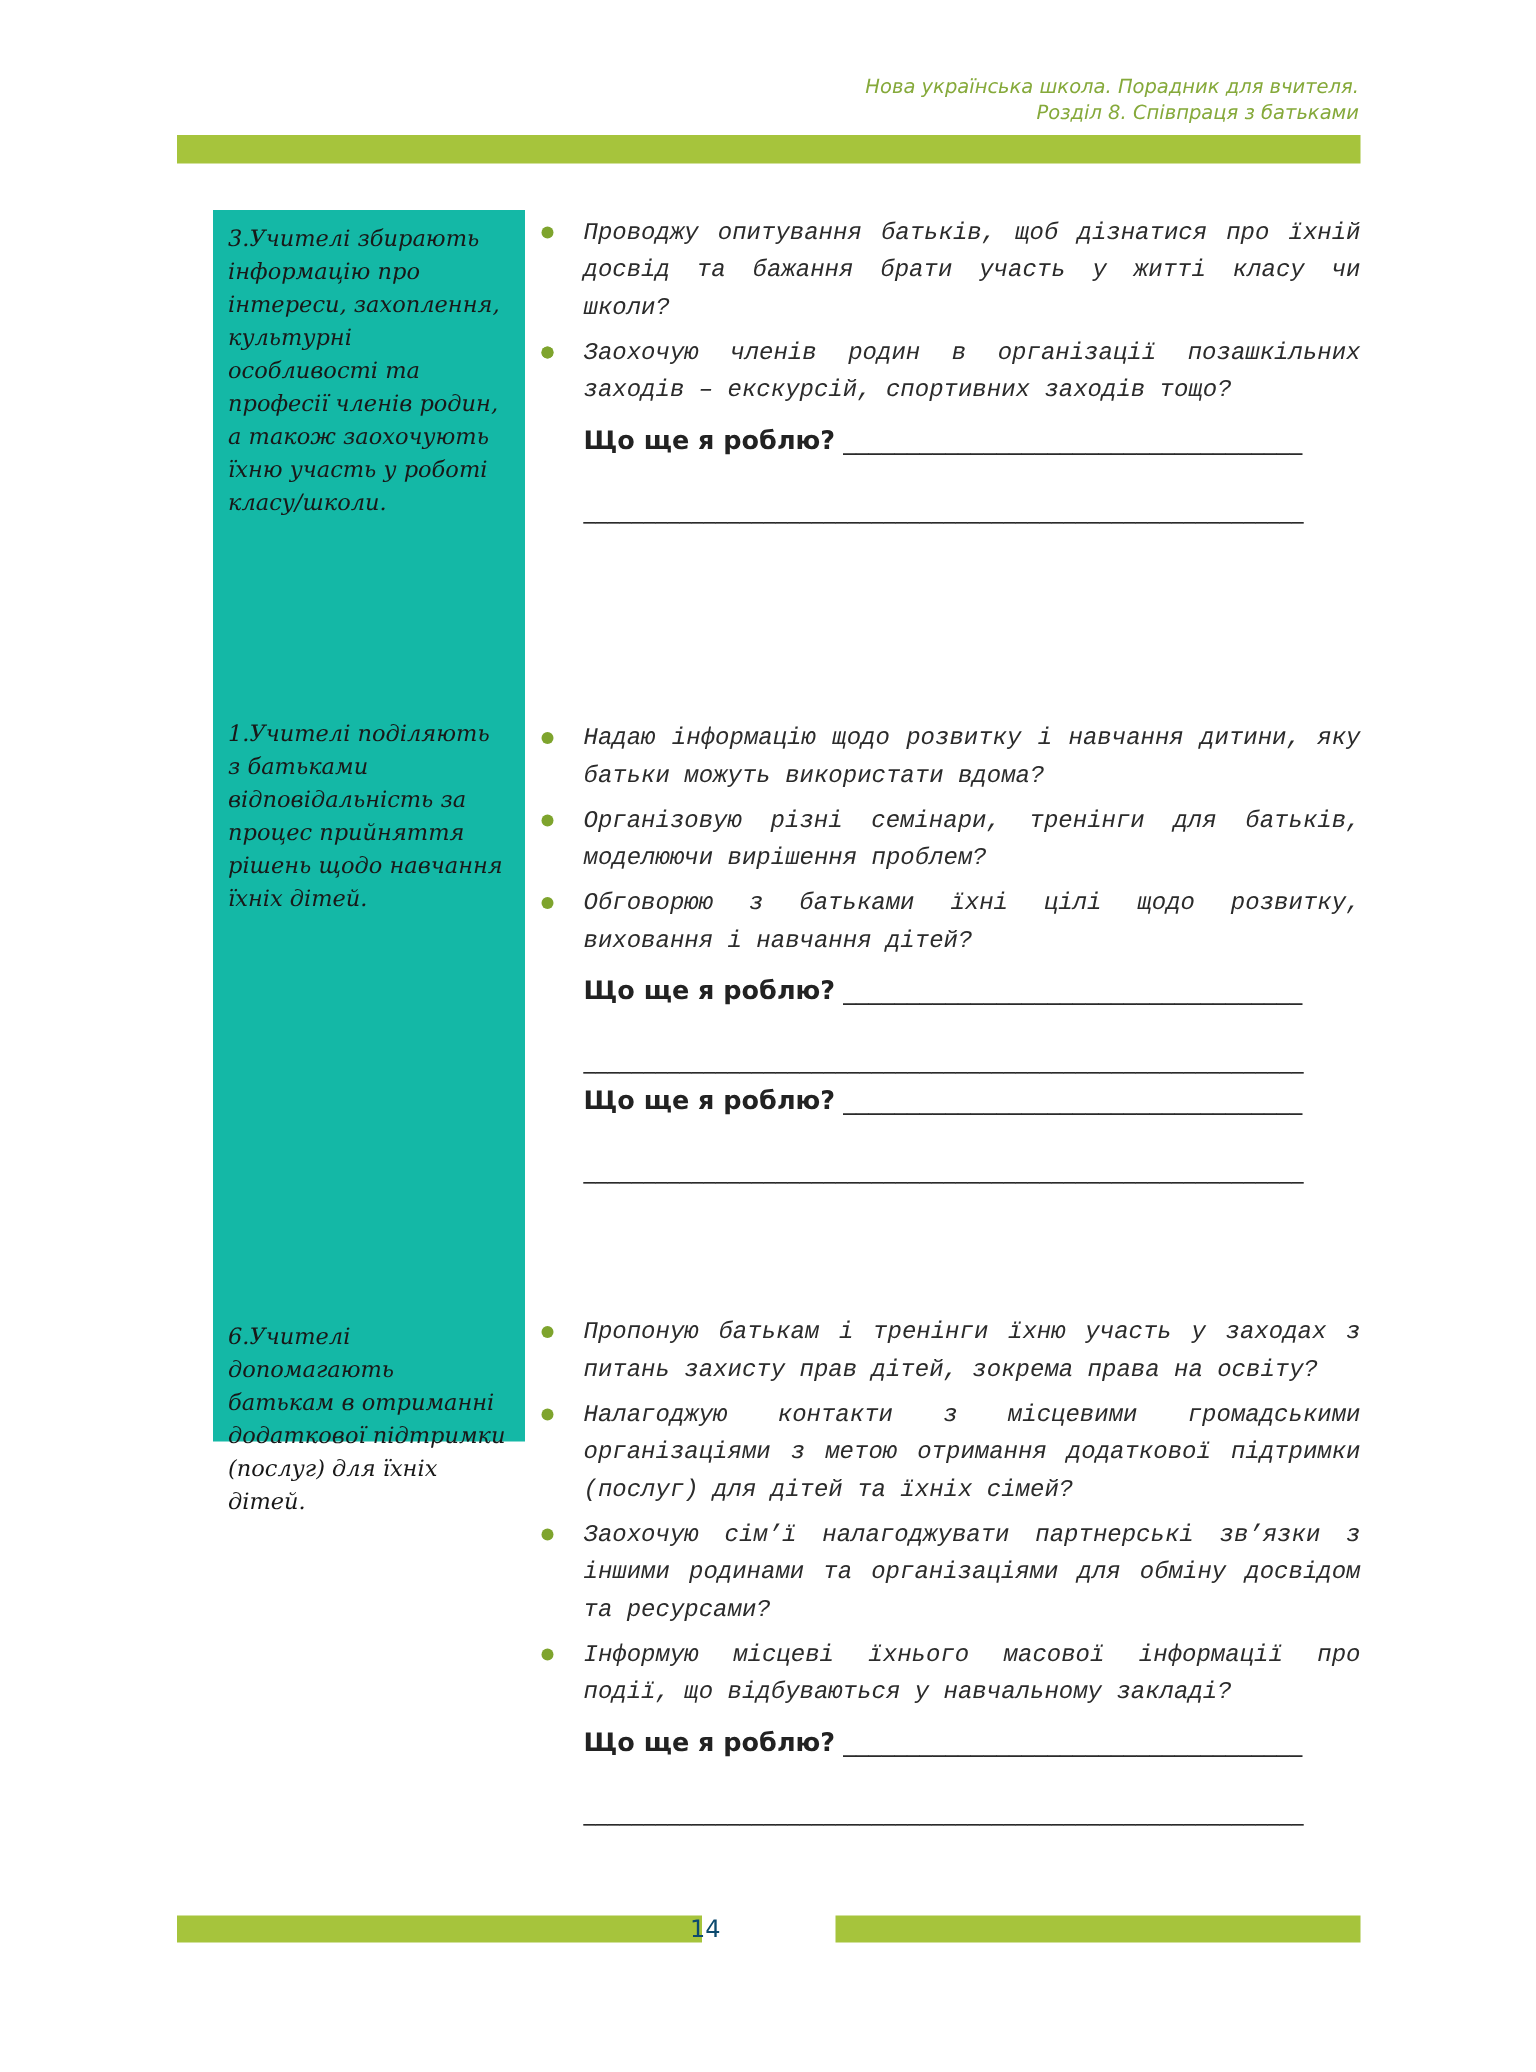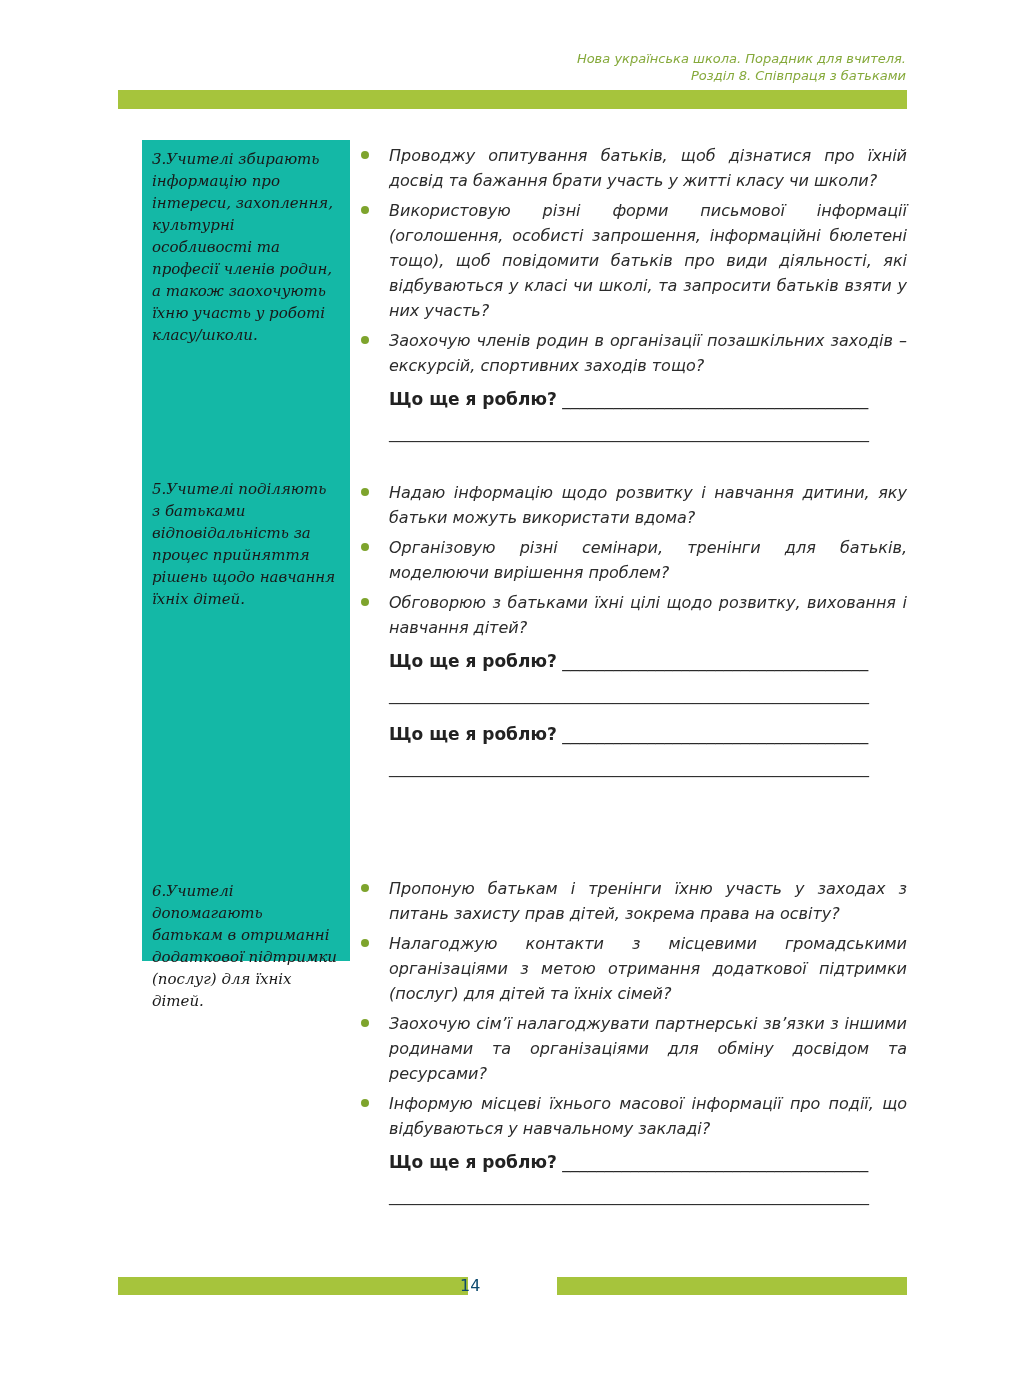--- a/index.html
+++ b/index.html
@@ -46,21 +46,21 @@
   .side-item-6 { top: 740px; }
 
   
   .main { position: absolute; left: 356px; top: 0; width: 551px; }
   .sec { position: absolute; left: 0; width: 551px; }
   .sec-1 { top: 143px; }
   .sec-2 { top: 480px; }
   .sec-3 { top: 713px; }
   .sec-4 { top: 876px; }
 
-  ul.bullets { list-style: none; margin: 0; padding: 0; }
+  ul.bullets { list-style: none; margin: 0; padding: 0; font-family: Liberation Mono, monospace; }
   li.bitem {
     position: relative;
     padding-left: 33px;
     margin: 0 0 5px 0;
     text-align: justify;
     font-style: italic;
     font-size: 16px; line-height: 25px;
     color: #2b2b2b;
   }
   .dot {
@@ -73,21 +73,21 @@
     padding-left: 33px;
     margin-top: 8px;
     font-size: 17px; line-height: 26px;
     color: #222222;
     white-space: nowrap; overflow: hidden;
   }
   .plabel { font-weight: bold; font-style: normal; }
   .pfill { color: #2b2b2b; }
   .fill2 {
     padding-left: 33px;
-    margin-top: 8px;
+    margin-top: 20px;
     font-size: 16px; line-height: 25px;
     color: #2b2b2b;
     white-space: nowrap; overflow: hidden;
   }
 
   
   .footer-bar-left {
     position: absolute; top: 1277px; left: 118px;
     width: 350px; height: 18px; background: #a6c43c;
   }
@@ -109,30 +109,30 @@
 
   <div class="header">
     <div>Нова українська школа. Порадник для вчителя.</div>
     <div>Розділ 8. Співпраця з батьками</div>
   </div>
 
   <div class="top-bar"></div>
 
   <div class="sidebar">
     <div class="side-item side-item-3">3.Учителі збирають інформацію про інтереси, захоплення, культурні особливості та професії членів родин, а також заохочують їхню участь у роботі класу/школи.</div>
-    <div class="side-item side-item-4">5.Учителі поділяють з батьками відповідальність за процес прийняття рішень щодо навчання їхніх дітей.</div>
+    <div class="side-item side-item-4">1.Учителі поділяють з батьками відповідальність за процес прийняття рішень щодо навчання їхніх дітей.</div>
     <div class="side-item side-item-6">6.Учителі допомагають батькам в отриманні додаткової підтримки (послуг) для їхніх дітей.</div>
   </div>
 
   <div class="main">
 
     <section class="sec sec-1">
       <ul class="bullets">
         <li class="bitem"><span class="dot"></span><span>Проводжу опитування батьків, щоб дізнатися про їхній досвід та бажання брати участь у житті класу чи школи?</span></li>
-        <li class="bitem"><span class="dot"></span><span>Використовую різні форми письмової інформації (оголошення, особисті запрошення, інформаційні бюлетені тощо), щоб повідомити батьків про види діяльності, які відбуваються у класі чи школі, та запросити батьків взяти у них участь?</span></li>
+        <li class="bitem"><span class="dot"></span></li>
         <li class="bitem"><span class="dot"></span><span>Заохочую членів родин в організації позашкільних заходів – екскурсій, спортивних заходів тощо?</span></li>
       </ul>
       <div class="prompt"><span class="plabel">Що ще я роблю?</span> <span class="pfill">____________________________________</span></div>
       <div class="fill2">____________________________________________________________</div>
     </section>
 
     <section class="sec sec-2">
       <ul class="bullets">
         <li class="bitem"><span class="dot"></span><span>Надаю інформацію щодо розвитку і навчання дитини, яку батьки можуть використати вдома?</span></li>
         <li class="bitem"><span class="dot"></span><span>Організовую різні семінари, тренінги для батьків, моделюючи вирішення проблем?</span></li>

